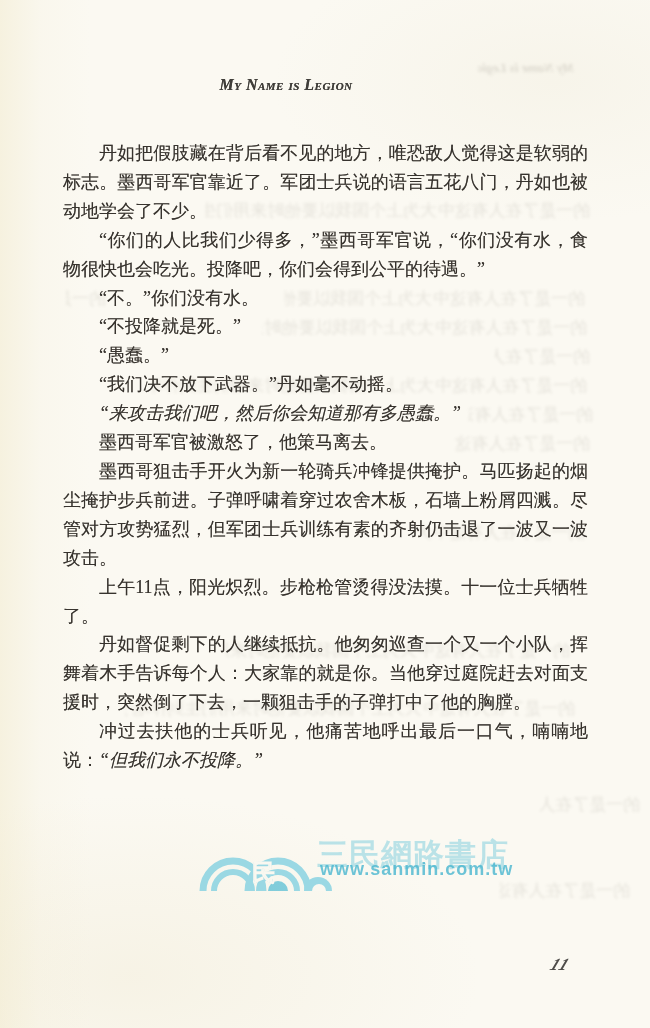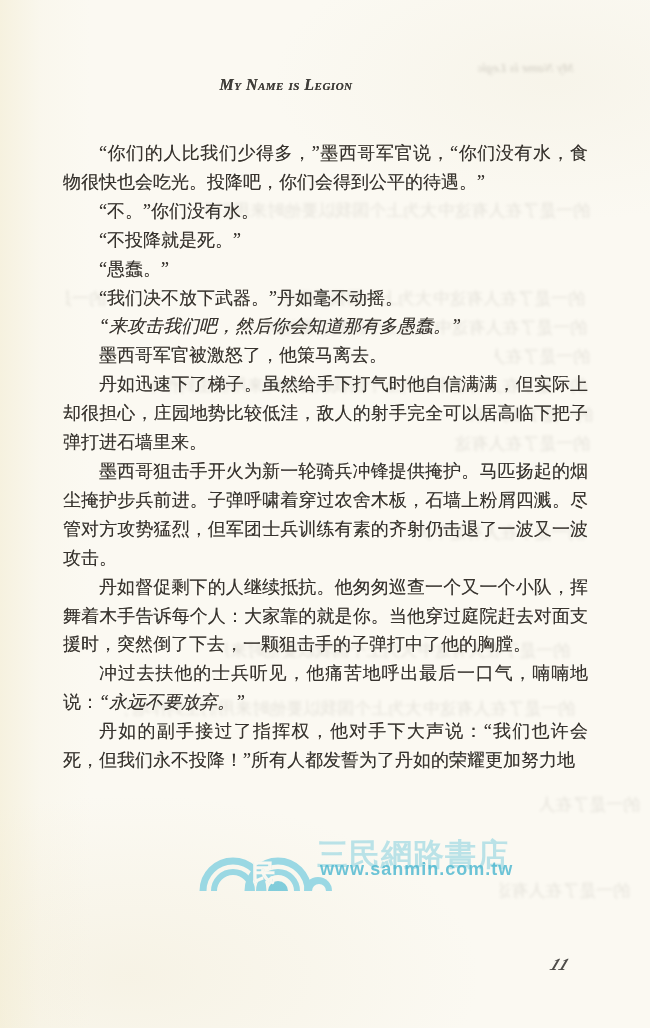--- a/index.html
+++ b/index.html
@@ -84,32 +84,32 @@
       <span class="bleed" style="left: 420px; top: 522px; width: 165px;">的一是了在人有这中大为上个国我以要他时来用们生到作地于出就分对成会可主发年动同工也能下过子说产种面而方后多定行学法所民得经的一是了在人有这中大为上个国我以要他时来用们生到作地于出就分对成会可主发年动同工也能下过子说产种面而方后多定行学法所民得经</span>
       <span class="bleed" style="left: 225px; top: 640px; width: 345px;">的一是了在人有这中大为上个国我以要他时来用们生到作地于出就分对成会可主发年动同工也能下过子说产种面而方后多定行学法所民得经的一是了在人有这中大为上个国我以要他时来用们生到作地于出就分对成会可主发年动同工也能下过子说产种面而方后多定行学法所民得经</span>
       <span class="bleed" style="left: 125px; top: 698px; width: 450px;">的一是了在人有这中大为上个国我以要他时来用们生到作地于出就分对成会可主发年动同工也能下过子说产种面而方后多定行学法所民得经的一是了在人有这中大为上个国我以要他时来用们生到作地于出就分对成会可主发年动同工也能下过子说产种面而方后多定行学法所民得经</span>
       <span class="bleed" style="left: 540px; top: 794px; width: 100px;">的一是了在人有这中大为上个国我以要他时来用们生到作地于出就分对成会可主发年动同工也能下过子说产种面而方后多定行学法所民得经的一是了在人有这中大为上个国我以要他时来用们生到作地于出就分对成会可主发年动同工也能下过子说产种面而方后多定行学法所民得经</span>
       <span class="bleed" style="left: 500px; top: 880px; width: 130px;">的一是了在人有这中大为上个国我以要他时来用们生到作地于出就分对成会可主发年动同工也能下过子说产种面而方后多定行学法所民得经的一是了在人有这中大为上个国我以要他时来用们生到作地于出就分对成会可主发年动同工也能下过子说产种面而方后多定行学法所民得经</span>
     </div>
 
   <div class="running-header">My Name is Legion</div>
 
   <div class="page-body">
+      <p><span>丹如把假肢藏在背后看不见的地方，唯恐敌人觉得这是软弱的标志。墨西哥军官靠近了。军团士兵说的语言五花八门，丹如也被动地学会了不少。</span></p>
       <p><span>“你们的人比我们少得多，”墨西哥军官说，“你们没有水，食物很快也会吃光。投降吧，你们会得到公平的待遇。”</span></p>
       <p><span>“不。”你们没有水。</span></p>
       <p><span>“不投降就是死。”</span></p>
       <p><span>“愚蠢。”</span></p>
       <p><span>“我们决不放下武器。”丹如毫不动摇。</span></p>
       <p><span class="kai">“来攻击我们吧，然后你会知道那有多愚蠢。”</span></p>
       <p><span>墨西哥军官被激怒了，他策马离去。</span></p>
-      <p><span>丹如迅速下了梯子。虽然给手下打气时他自信满满，但实际上却很担心，庄园地势比较低洼，敌人的射手完全可以居高临下把子弹打进石墙里来。</span></p>
       <p><span>墨西哥狙击手开火为新一轮骑兵冲锋提供掩护。马匹扬起的烟尘掩护步兵前进。子弹呼啸着穿过农舍木板，石墙上粉屑四溅。尽管对方攻势猛烈，但军团士兵训练有素的齐射仍击退了一波又一波攻击。</span></p>
+      <p><span>上午11点，阳光炽烈。步枪枪管烫得没法摸。十一位士兵牺牲了。</span></p>
       <p><span>丹如督促剩下的人继续抵抗。他匆匆巡查一个又一个小队，挥舞着木手告诉每个人：大家靠的就是你。当他穿过庭院赶去对面支援时，突然倒了下去，一颗狙击手的子弹打中了他的胸膛。</span></p>
-      <p><span>冲过去扶他的士兵听见，他痛苦地呼出最后一口气，喃喃地说：</span><span class="kai">“永远不要放弃。”</span></p>
-      <p><span>丹如的副手接过了指挥权，他对手下大声说：“我们也许会死，但我们永不投降！”所有人都发誓为了丹如的荣耀更加努力地</span></p>
+      <p><span>冲过去扶他的士兵听见，他痛苦地呼出最后一口气，喃喃地说：</span><span class="kai">“但我们永不投降。”</span></p>
     </div>
 
   <div class="watermark">
     <svg class="wm-logo" width="140" height="58" viewBox="0 0 140 58">
 
       <path d="M7 58 A30 30 0 0 1 67 58" fill="none" stroke="#76cde0" stroke-width="7"></path>
       <path d="M18 58 A19 19 0 0 1 56 58" fill="none" stroke="#76cde0" stroke-width="6"></path>
 
       <path d="M52 58 A30 30 0 0 1 112 58" fill="none" stroke="#76cde0" stroke-width="7"></path>
       <path d="M63 58 A19 19 0 0 1 101 58" fill="none" stroke="#76cde0" stroke-width="6"></path>

